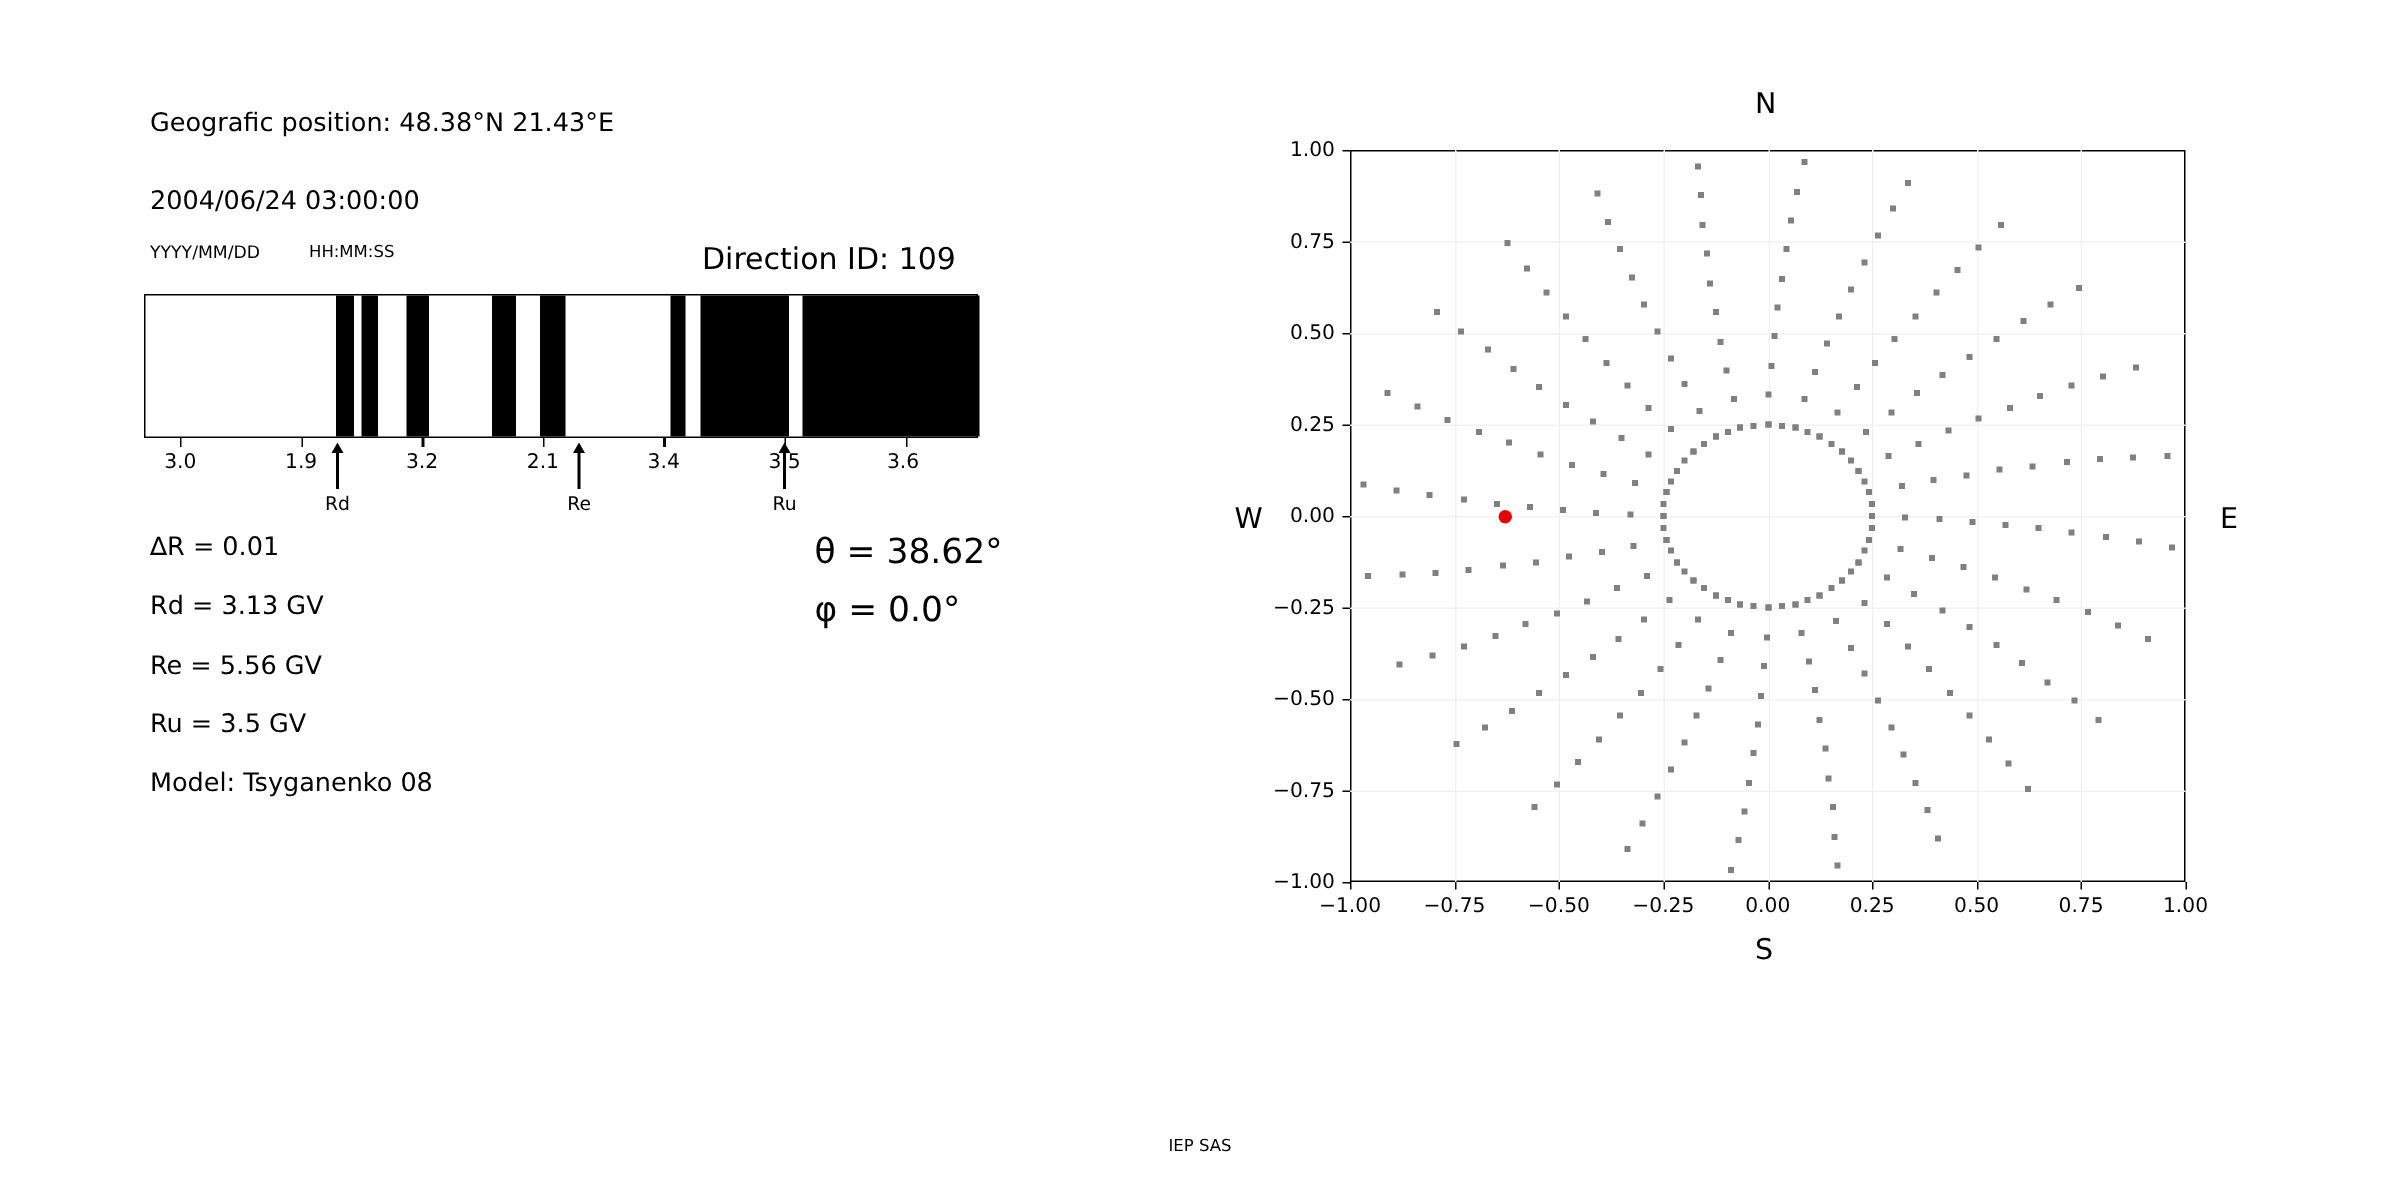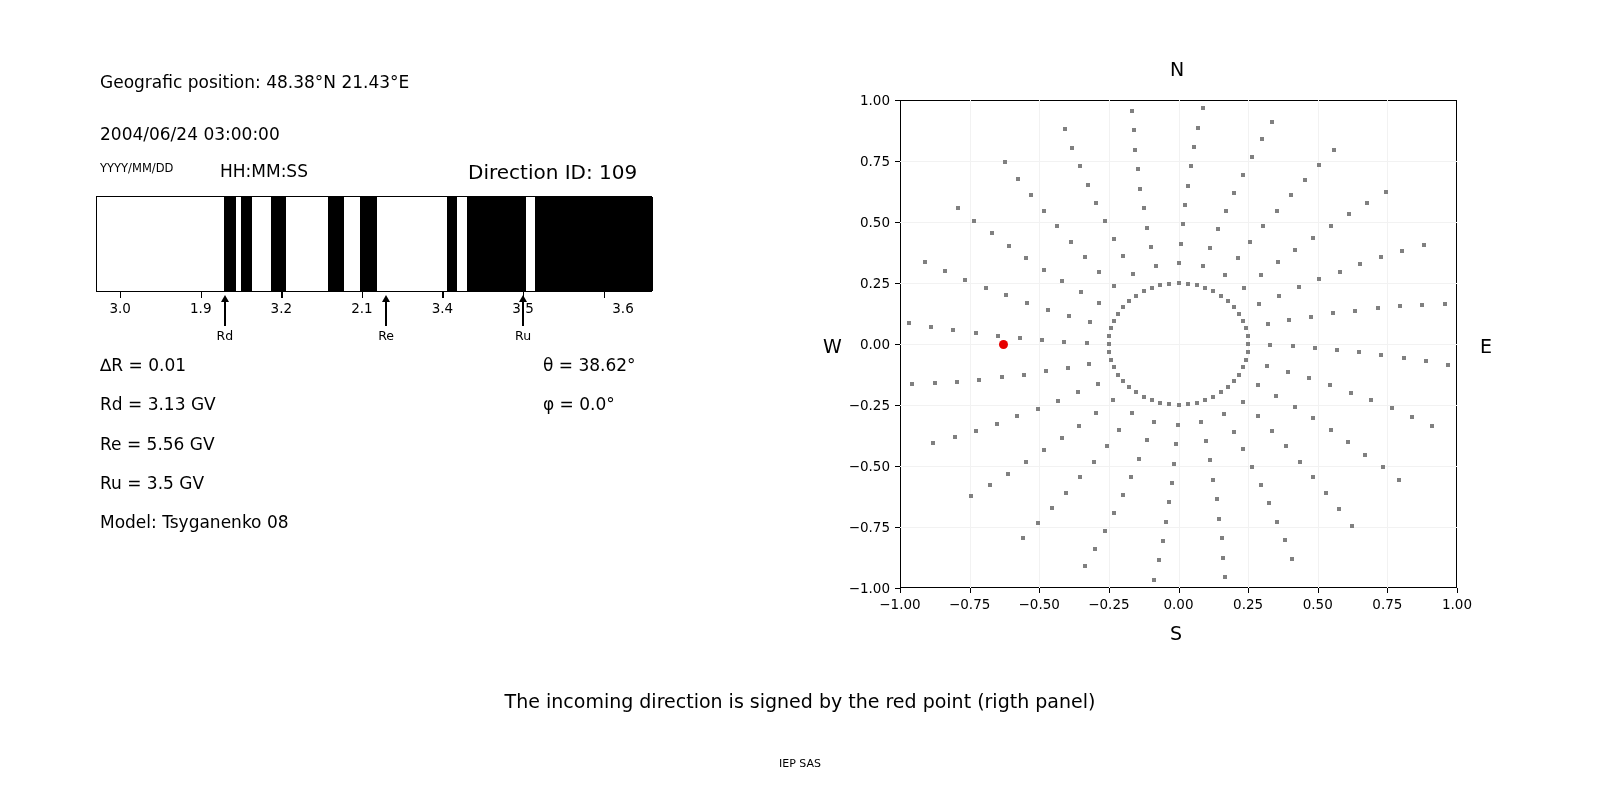--- a/index.html
+++ b/index.html
@@ -4,21 +4,21 @@
 <style>
   html,body{margin:0;padding:0;background:#ffffff;}
   body{width:1600px;height:800px;position:relative;overflow:hidden;
        font-family:"DejaVu Sans","Liberation Sans",sans-serif;color:#000;}
   .abs{position:absolute;}
 
   
   #geo-position{left:100px;top:72px;font-size:17px;}
   #datetime{left:100px;top:124px;font-size:17px;}
   #fmt-date{left:100px;top:161px;font-size:11.5px;}
-  #fmt-time{left:220px;top:161px;font-size:17px;}
+  #fmt-time{left:206px;top:161px;font-size:11px;}
   #direction-id{left:468px;top:160px;font-size:20px;}
 
   
   #spectrum-wrap{left:96px;top:196px;width:556px;height:96px;}
   #spectrum-bar{position:absolute;left:0;top:0;width:556px;height:96px;
                 border:1.2px solid #000;box-sizing:border-box;background:#fff;}
   .band{position:absolute;top:0;bottom:0;background:#000;}
 
   
   #spectrum-axis{left:96px;top:292px;width:556px;height:60px;}
@@ -27,21 +27,21 @@
              white-space:nowrap;}
   .markerline{position:absolute;width:1.3px;background:#000;}
   .markerhead{position:absolute;width:0;height:0;
               border-left:4px solid transparent;border-right:4px solid transparent;
               border-bottom:7px solid #000;}
   .markerlabel{position:absolute;font-size:12.5px;transform:translateX(-50%);
                white-space:nowrap;}
 
   
   .param{position:absolute;font-size:17px;white-space:nowrap;}
-  .param-right{position:absolute;font-size:17px;white-space:nowrap;}
+  .param-right{position:absolute;font-size:23px;white-space:nowrap;}
 
   
   #polar-panel{left:900px;top:100px;width:557px;height:488px;}
   #polar-frame{position:absolute;left:0;top:0;width:557px;height:488px;
                border:1.3px solid #000;box-sizing:border-box;background:#fff;}
   .gridline-v{position:absolute;top:0;bottom:0;width:1px;background:#f2f2f2;}
   .gridline-h{position:absolute;left:0;right:0;height:1px;background:#f2f2f2;}
   .dot{position:absolute;width:4px;height:4px;background:#808080;
        margin-left:-2px;margin-top:-2px;}
   #red-point{position:absolute;width:9px;height:9px;border-radius:50%;
@@ -90,21 +90,21 @@
     <div class="ticklabel" style="left: 104.754px;">1.9</div>
     <div class="tick" style="left: 185.333px;"></div>
     <div class="ticklabel" style="left: 185.333px;">3.2</div>
     <div class="tick" style="left: 265.913px;"></div>
     <div class="ticklabel" style="left: 265.913px;">2.1</div>
     <div class="tick" style="left: 346.493px;"></div>
     <div class="ticklabel" style="left: 346.493px;">3.4</div>
     <div class="tick" style="left: 427.072px;"></div>
     <div class="ticklabel" style="left: 427.072px;">3.5</div>
     <div class="tick" style="left: 507.652px;"></div>
-    <div class="ticklabel" style="left: 527px;">3.6</div>
+    <div class="ticklabel" style="left: 506px;">3.6</div>
     <div class="markerline" style="left: 128.328px; top: 5px; height: 29px;"></div>
     <div class="markerhead" style="left: 124.928px; top: 3px;"></div>
     <div class="markerlabel" style="left: 128.928px; top: 36px;">Rd</div>
     <div class="markerline" style="left: 289.487px; top: 5px; height: 29px;"></div>
     <div class="markerhead" style="left: 286.087px; top: 3px;"></div>
     <div class="markerlabel" style="left: 290.087px; top: 36px;">Re</div>
     <div class="markerline" style="left: 426.472px; top: 5px; height: 29px;"></div>
     <div class="markerhead" style="left: 423.072px; top: 3px;"></div>
     <div class="markerlabel" style="left: 427.072px; top: 36px;">Ru</div>
   </div>
@@ -459,15 +459,14 @@
     <div class="yticklabel" style="left: -68px; width: 58px; top: 183px;">0.25</div>
     <div class="ytick" style="left: -5px; top: 122px;"></div>
     <div class="yticklabel" style="left: -68px; width: 58px; top: 122px;">0.50</div>
     <div class="ytick" style="left: -5px; top: 61px;"></div>
     <div class="yticklabel" style="left: -68px; width: 58px; top: 61px;">0.75</div>
     <div class="ytick" style="left: -5px; top: 0px;"></div>
     <div class="yticklabel" style="left: -68px; width: 58px; top: 0px;">1.00</div>
   </div>
 
 <div id="caption">
-  <div>The incoming direction is signed by the red point (rigth panel)</div>
 </div>
 <div id="footer">IEP SAS</div>
 
 </body></html>

